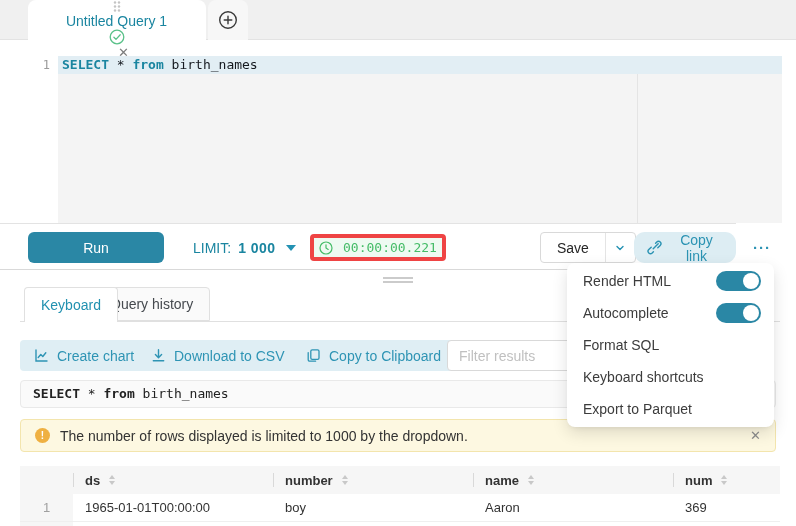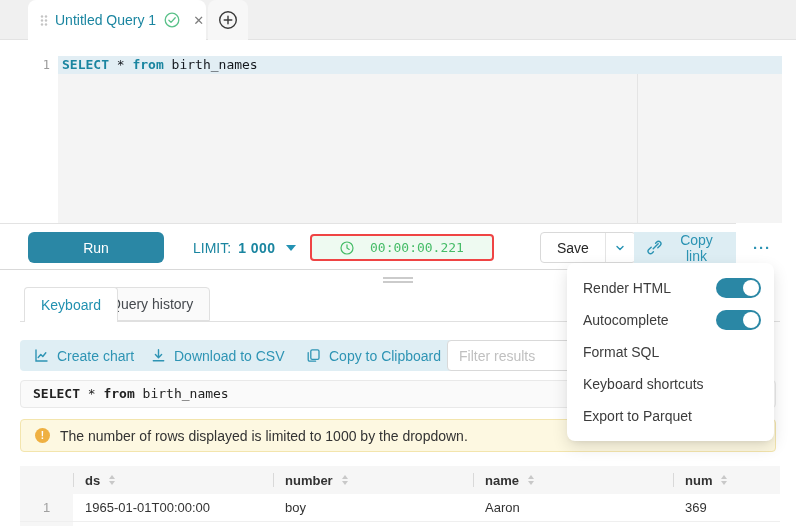--- a/index.html
+++ b/index.html
@@ -7,21 +7,21 @@
   .stage {
     position:relative; width:796px; height:526px; overflow:hidden;
     background:#fff; font-family:"Liberation Sans", sans-serif; color:#333;
   }
   .mono { font-family:"DejaVu Sans Mono","Liberation Mono",monospace; }
 
   
   .querytab-strip { position:absolute; left:0; top:10; width:796px; height:40px;
     background:#f0f0f0; border-bottom:1px solid #e3e3e3; }
   .querytab { position:absolute; top:10; height:40px; border-radius:8px 8px 0 0;
-    display:flex; align-items:center; }
+    display:flex; align-items:center;flex-direction:column; }
   .querytab.active { left:28px; width:178px; background:#fff; padding:0 12px; }
   .querytab.plus { left:208px; width:40px; background:#f7f7f7; justify-content:center; }
   .querytab-title { color:#1a85a0; font-size:14px; font-weight:500; margin:0 8px 0 7px; white-space:nowrap; }
   .tab-close { color:#7d7d7d; font-size:13px; margin-left:13px; cursor:pointer; }
 
   
   .editor { position:absolute; left:28px; top:56px; width:754px; height:167px; background:#f4f4f4; }
   .editor-gutter { position:absolute; left:0; top:0; bottom:0; width:30px; background:#fff; }
   .editor-linenum { display:block; text-align:right; padding-right:8px; line-height:18px;
     font-size:12px; color:#9b9b9b; }
@@ -36,29 +36,29 @@
     border-top:1px solid #e3e3e3; border-bottom:1px solid #d9d9d9; }
   .run-btn { position:absolute; left:28px; top:8px; width:136px; height:31px; background:#2a87a5;
     border:none; border-radius:6px; color:#fff; font-size:14px; font-family:inherit; cursor:pointer; }
   .limit { position:absolute; left:193px; top:8px; height:31px; display:flex; align-items:center;
     gap:7px; cursor:pointer; }
   .limit-label { color:#1a85a0; font-size:14px; }
   .limit-value { color:#1a85a0; font-size:14px; font-weight:600; letter-spacing:.5px; }
   .caret-down { width:0; height:0; border-left:5px solid transparent; border-right:5px solid transparent;
     border-top:6px solid #2492b3; margin-left:3px; }
   .timer { position:absolute; left:310px; top:10px; height:27px; display:inline-flex; align-items:center;
-    gap:16px; padding:0 28px; background:#eefaf1; border:2px solid #ef4444; border-radius:4px; }
+    gap:10px; padding:0 5px; background:#eefaf1; border:4px solid #ef4444; border-radius:4px; }
   .timer-text { color:#45bc67; font-size:13px; }
   .save-group { position:absolute; left:540px; top:8px; height:31px; display:flex;
     border:1px solid #d9d9d9; border-radius:4px; background:#fff; overflow:hidden; }
   .save-main { padding:0 16px; font-size:14px; color:#262626; display:flex; align-items:center; cursor:pointer; }
   .save-caret { width:30px; border-left:1px solid #e4e4e4; display:flex; align-items:center;
     justify-content:center; cursor:pointer; }
   .copylink-btn { position:absolute; left:634px; top:8px; height:31px; display:inline-flex;
-    align-items:center; gap:8px; padding:0 13px; background:#ddedf3; border:none; border-radius:0;
+    align-items:center; gap:8px; padding:0 13px; background:#ddedf3; border:none; border-radius:11px;
     color:#2b93b3; font-size:14px; font-family:inherit; cursor:pointer; }
   .more-btn { position:absolute; left:744px; top:8px; width:36px; height:31px; color:#2b93b3;
     font-size:15px; font-weight:bold; letter-spacing:1px; display:flex; align-items:center;
     justify-content:center; cursor:pointer; }
 
   
   .pane-handle { position:absolute; left:383px; top:277px; width:30px; cursor:row-resize; }
   .pane-handle span { display:block; width:30px; height:2px; background:#cbcbcb; margin-bottom:2px; }
 
   
@@ -104,21 +104,21 @@
   .rtable-body .rtable-cell.c0 { background:#f6f6f6; color:#a0a0a0; }
   .rtable-partial { display:flex; height:5px; }
   .rtable-partial .pc0 { width:53px; background:#f6f6f6; }
   .sorter { display:inline-flex; flex-direction:column; gap:2px; margin-left:9px; }
   .sorter i { width:0; height:0; border-left:3.5px solid transparent; border-right:3.5px solid transparent; }
   .sorter .up { border-bottom:4px solid #c8c8c8; }
   .sorter .down { border-top:4px solid #c8c8c8; }
 
   
   .menu { position:absolute; left:567px; top:263px; width:207px; background:#fff; border-radius:8px;
-    box-shadow:0 3px 6px -4px rgba(0,0,0,.12), 0 6px 16px rgba(0,0,0,.12); z-index:10; padding:9px 0; }
+    box-shadow:0 3px 6px -4px rgba(0,0,0,.12), 0 6px 16px rgba(0,0,0,.12); z-index:10; padding:2px 0; }
   .menu-item { height:32px; display:flex; align-items:center; justify-content:space-between;
     padding:0 13px 0 16px; font-size:14px; color:#3c3c3c; cursor:pointer; }
   .toggle { width:45px; height:20px; border-radius:10px; background:#2a87a5; position:relative; flex:none; cursor:pointer; }
   .toggle .knob { position:absolute; right:2px; top:2px; width:16px; height:16px; border-radius:50%; background:#fff; }
 
   svg { display:block; }
 </style>
 </head>
 <body>
 

